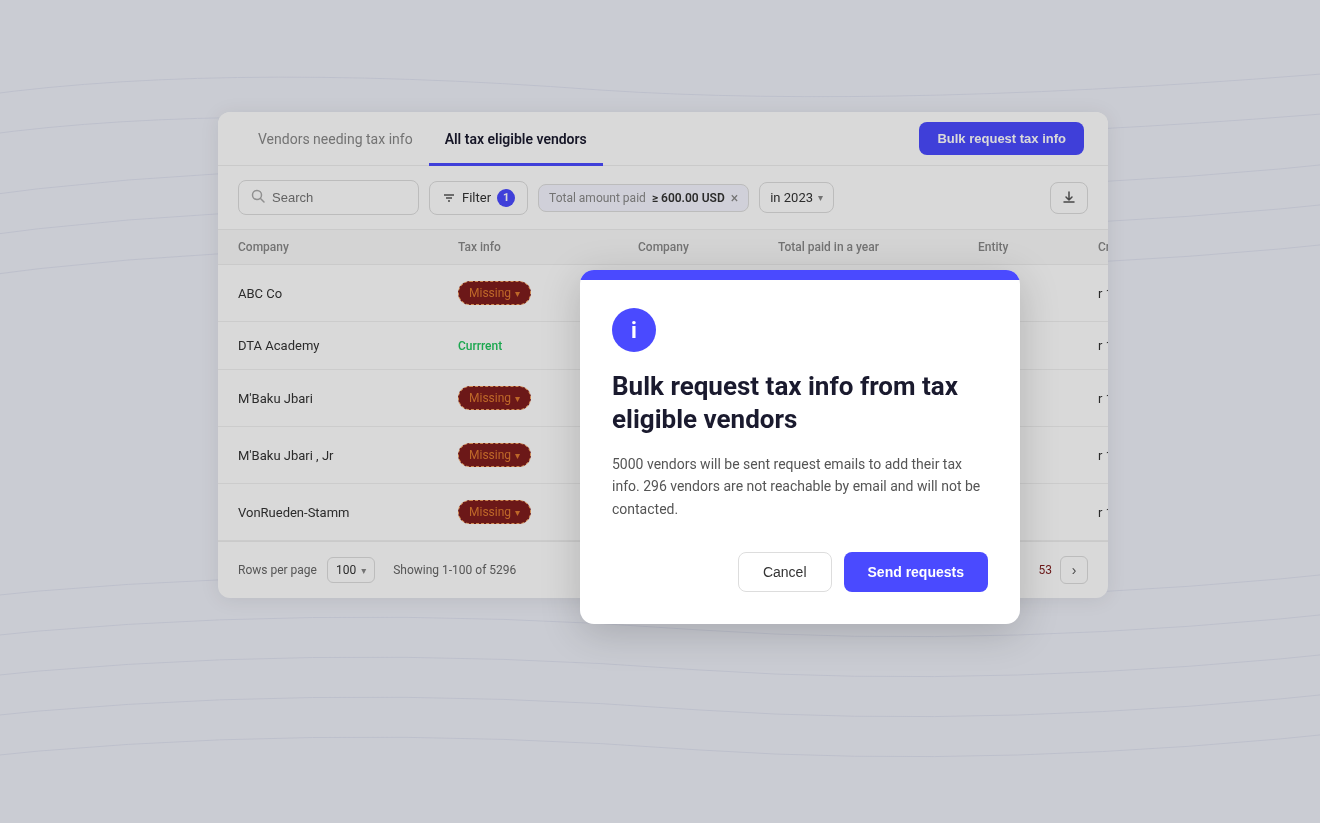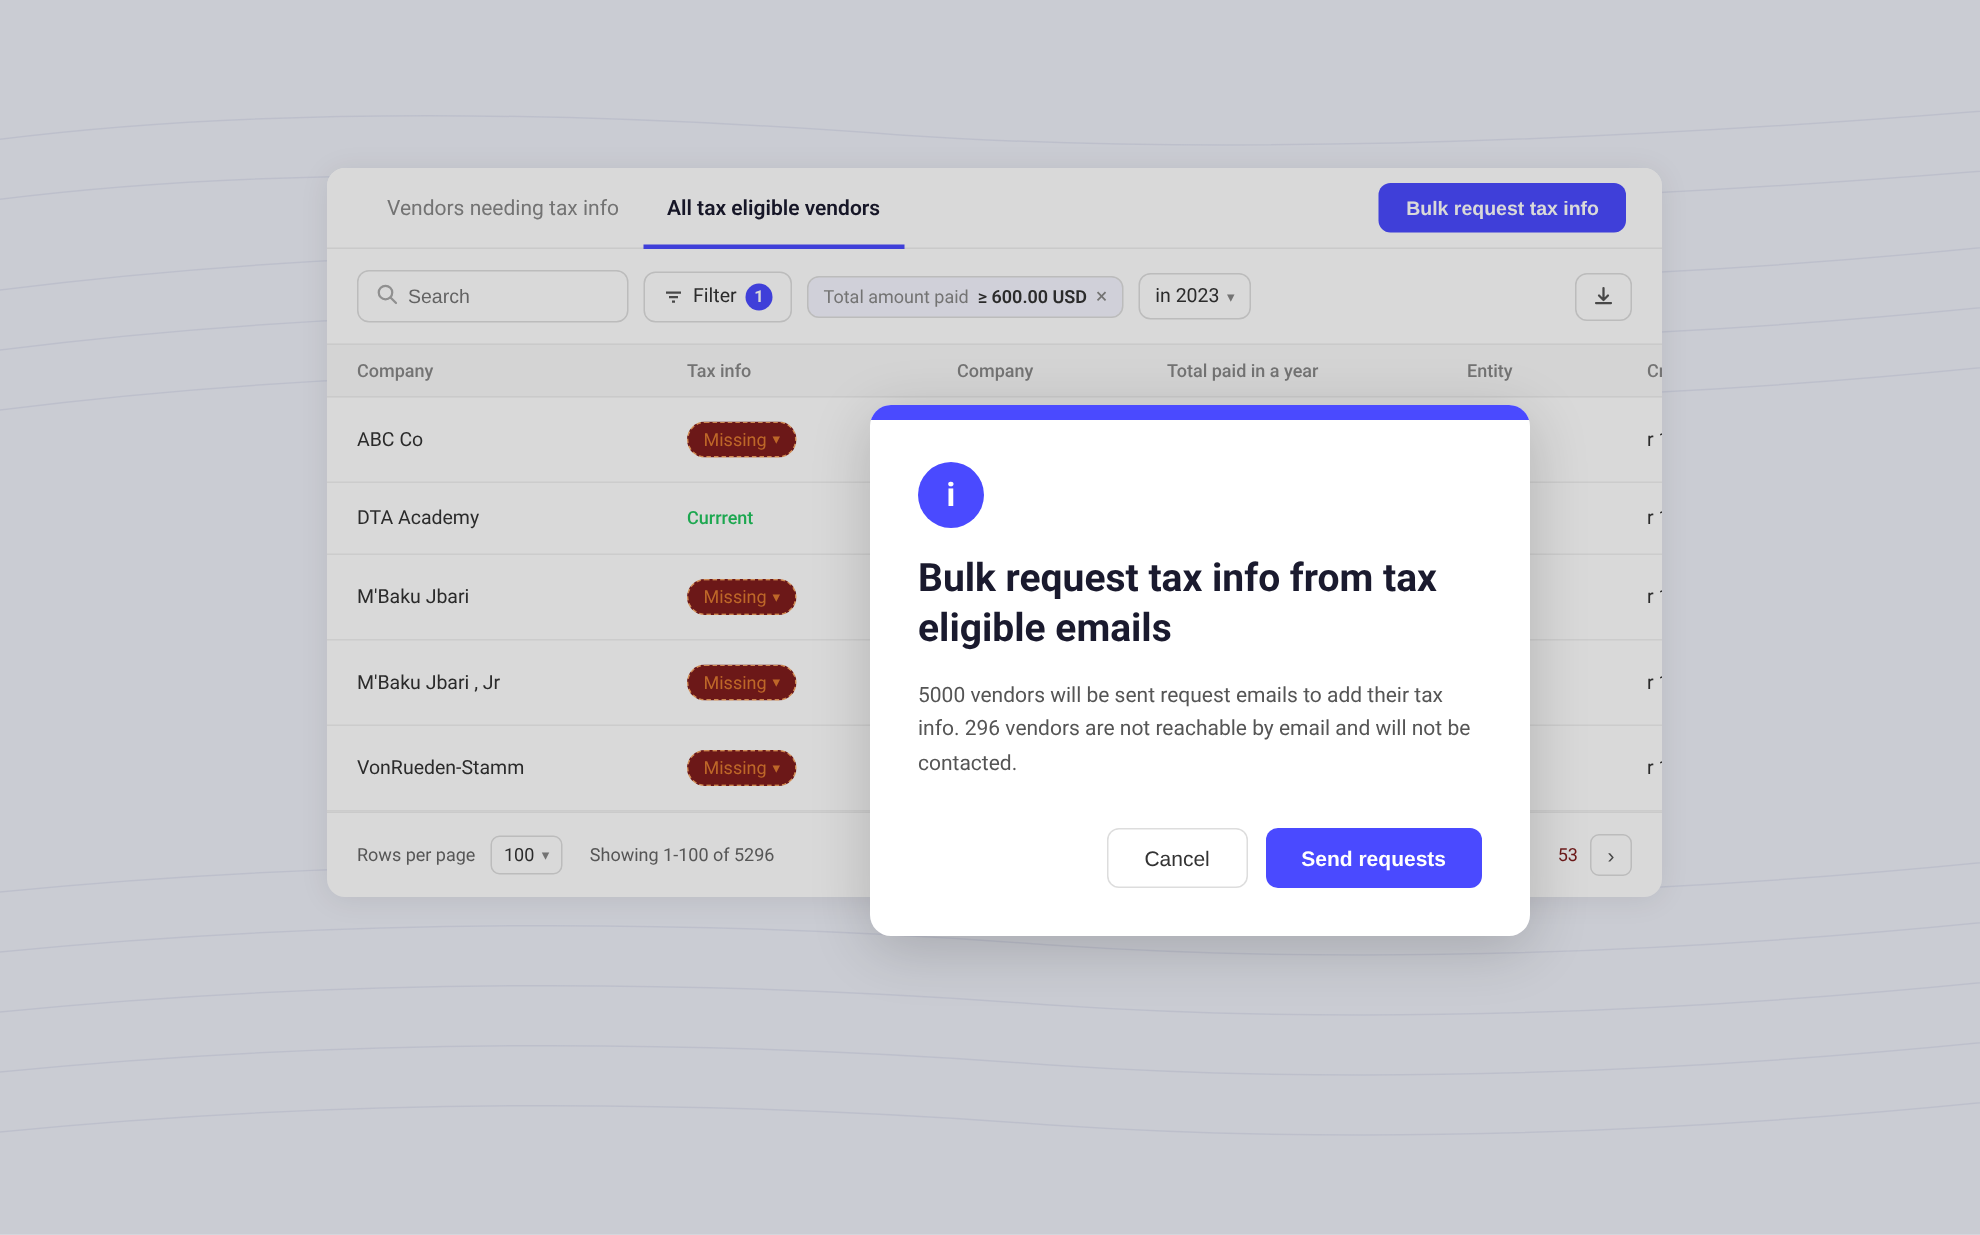--- a/index.html
+++ b/index.html
@@ -507,20 +507,20 @@
 </div>
 
 <div class="overlay"></div>
 
 <div class="dialog">
   <div class="dialog-top-bar"></div>
   <div class="dialog-body">
     <div class="dialog-icon">
       <span>i</span>
     </div>
-    <div class="dialog-title">Bulk request tax info from tax eligible emails</div>
+    <div class="dialog-title">Bulk request tax info from tax eligible vendors</div>
     <div class="dialog-desc">5000 vendors will be sent request emails to add their tax info. 296 vendors are not reachable by email and will not be contacted.</div>
     <div class="dialog-actions">
       <button class="cancel-btn">Cancel</button>
       <button class="send-btn">Send requests</button>
     </div>
   </div>
 </div>
 
 </body></html>

